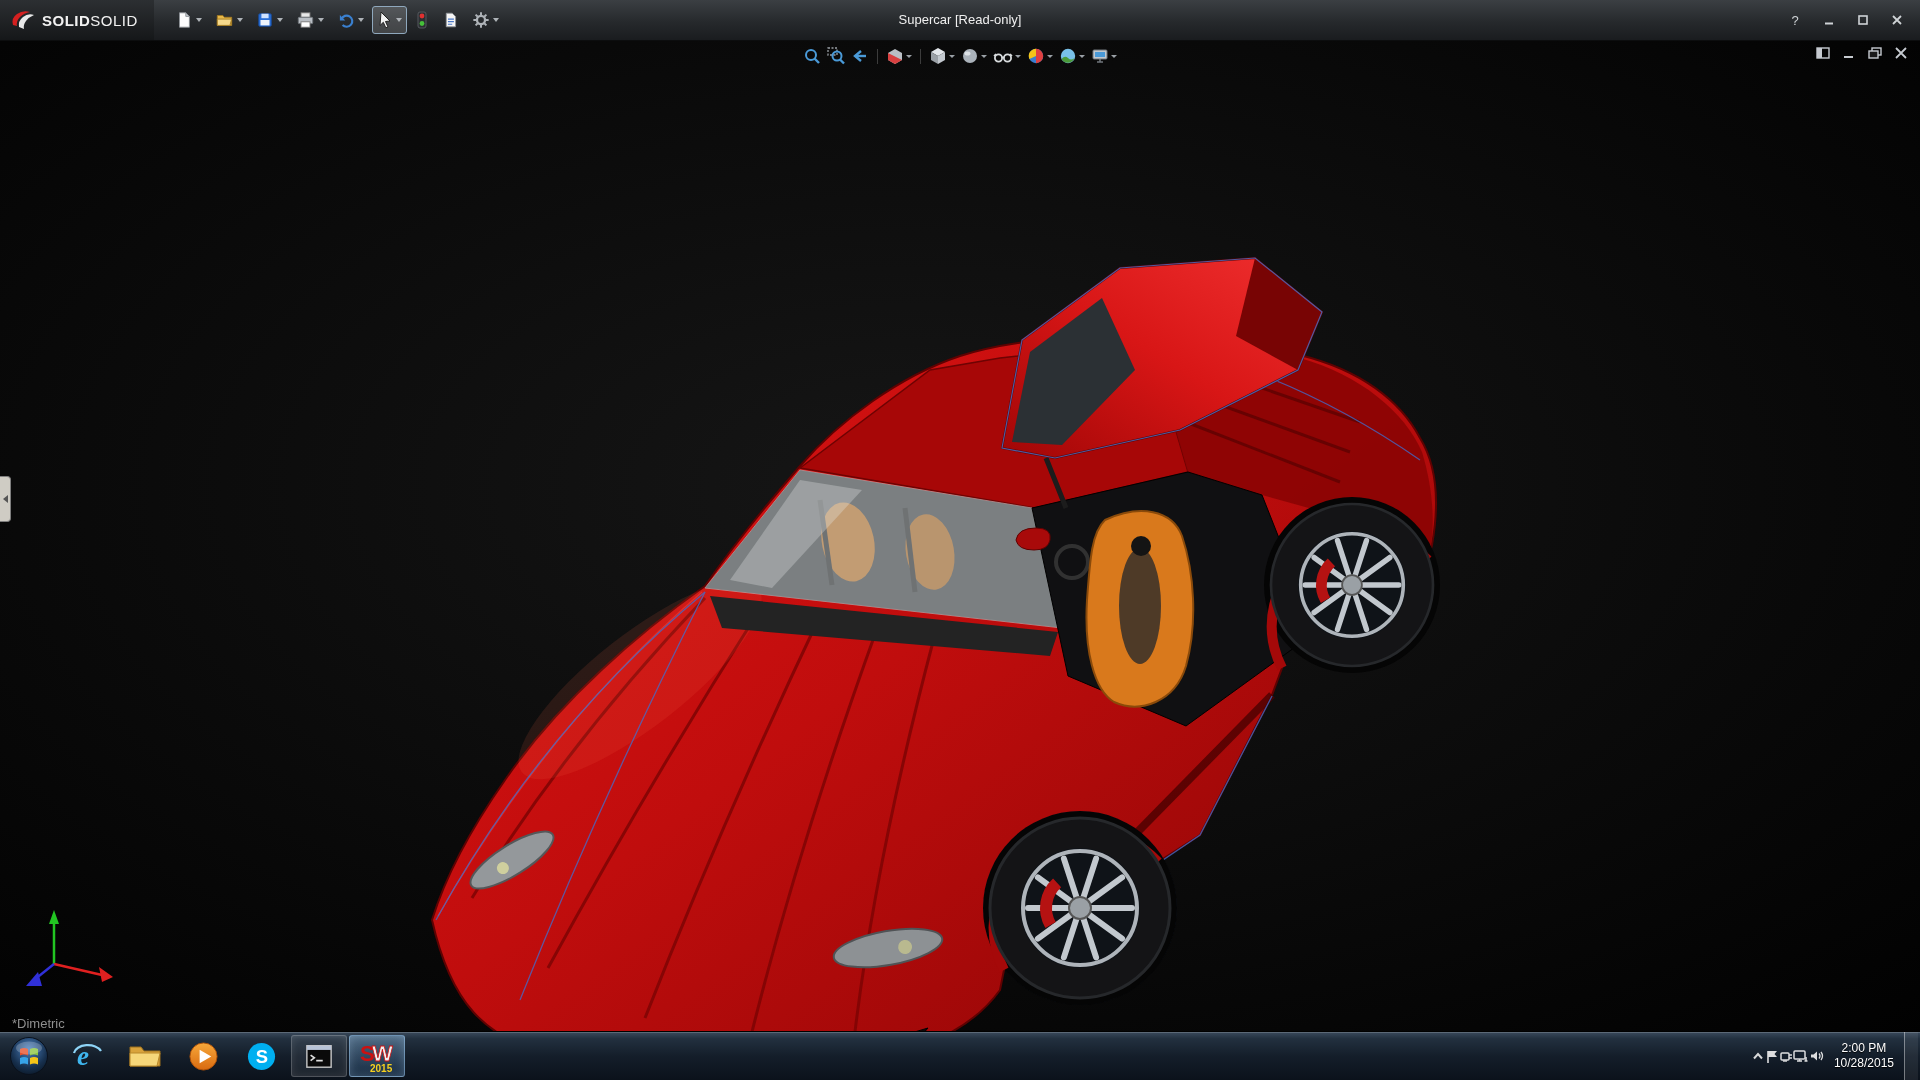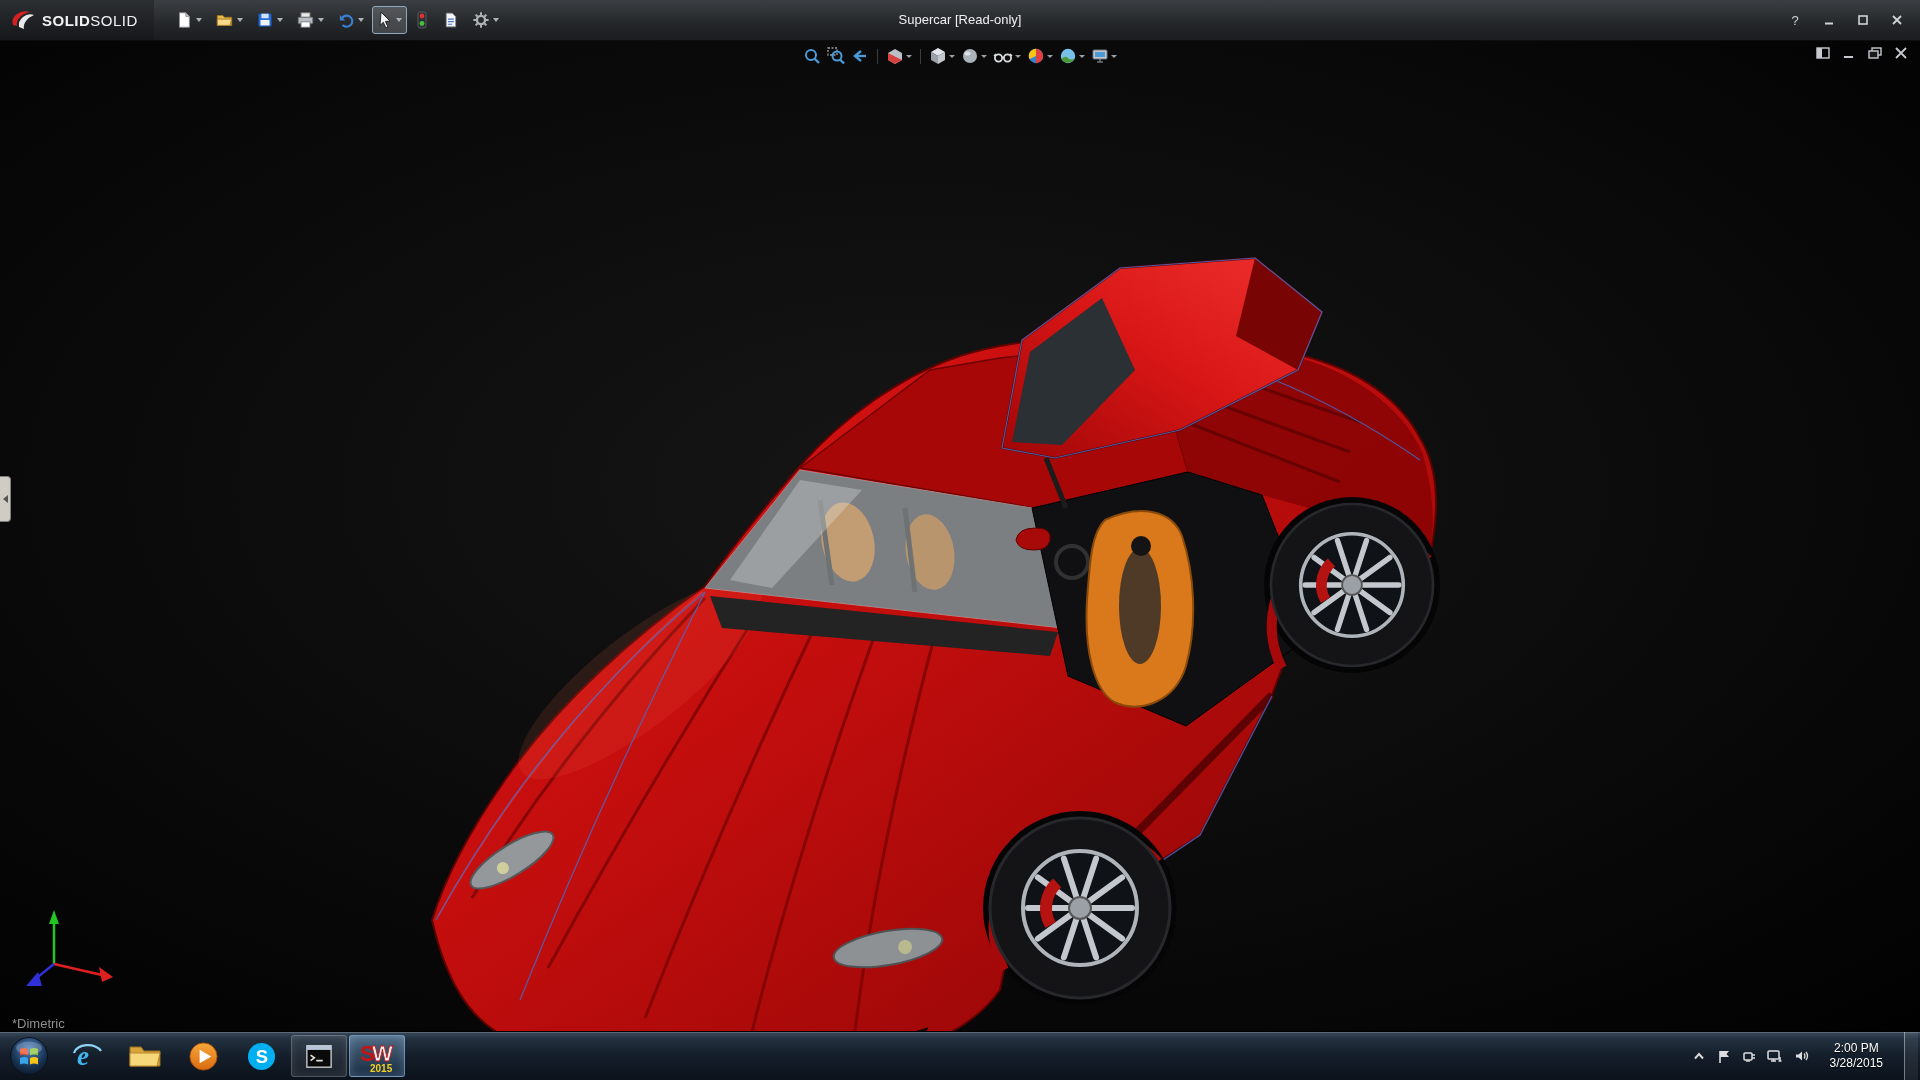--- a/index.html
+++ b/index.html
@@ -46,21 +46,21 @@
     background:linear-gradient(#3a4a5c 0%,#22303f 14%,#141e2a 50%,#0b121b 100%);
     box-shadow:inset 0 1px 0 rgba(255,255,255,.18);border-top:1px solid #000;}
   .start-slot{width:58px;display:flex;align-items:center;justify-content:center;}
   .task-items{display:flex;align-items:stretch;}
   .task-slot{width:54px;margin:3px 1px;display:flex;align-items:center;justify-content:center;
     border-radius:3px;border:1px solid transparent;}
   .task-slot.running{background:rgba(255,255,255,.07);border:1px solid rgba(255,255,255,.22);
     box-shadow:inset 0 0 8px rgba(255,255,255,.10);}
   .task-slot.active{background:linear-gradient(rgba(150,200,240,.38),rgba(55,105,155,.30));
     border:1px solid rgba(170,215,255,.5);box-shadow:inset 0 0 10px rgba(190,225,255,.25);}
-  .tray{margin-left:auto;display:flex;align-items:center;gap:11px;padding-right:2px;}
+  .tray{margin-left:auto;display:flex;align-items:center;padding-right:2px;}
   .tray-icon{display:flex;align-items:center;opacity:.92;}
   .clock{text-align:center;color:#fff;font-size:12px;line-height:15px;padding:0 10px;text-shadow:0 1px 1px #000;}
   .show-desktop{width:13px;align-self:stretch;border-left:1px solid rgba(255,255,255,.4);background:rgba(255,255,255,.07);}
 </style>
 </head>
 <body>
 
 <header id="titlebar">
   <div class="logo">
     <svg width="26" height="22" viewBox="0 0 26 22">
@@ -526,17 +526,17 @@
         </svg>
     </span>
     <span class="tray-icon">
       <svg width="15" height="14" viewBox="0 0 15 14">
           <path d="M2 5.5 v3 h2.6 l3.4 3 V2.5 l-3.4 3 Z" fill="#eee"></path>
           <path d="M10 4.5 q2 2.5 0 5 M12 3 q3 4 0 8" stroke="#eee" stroke-width="1.3" fill="none"></path>
         </svg>
     </span>
     <div class="clock">
       <div>2:00 PM</div>
-      <div>3/28/2015</div>
+      <div>10/28/2015</div>
     </div>
     <div class="show-desktop"></div>
   </div>
 </footer>
 
 </body></html>

